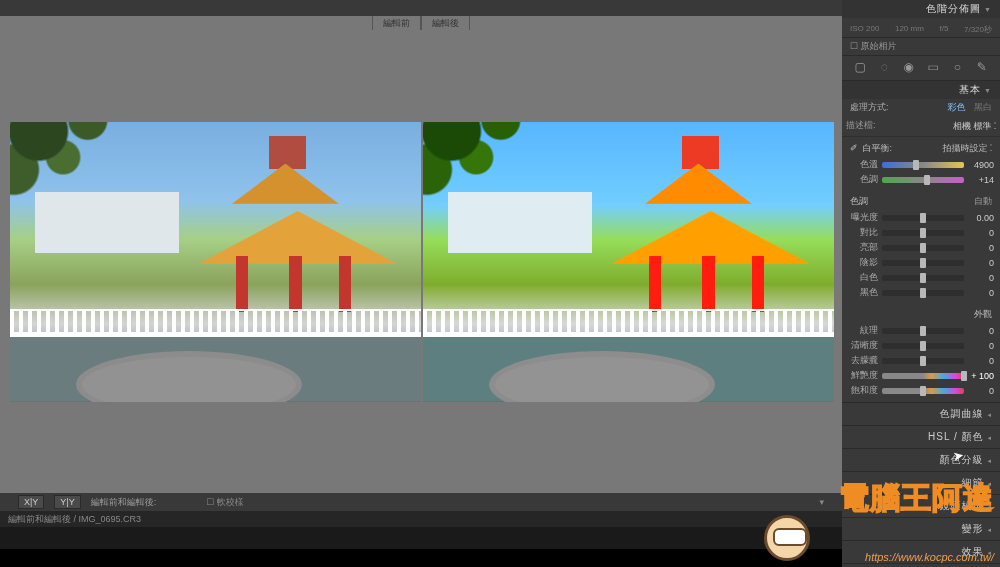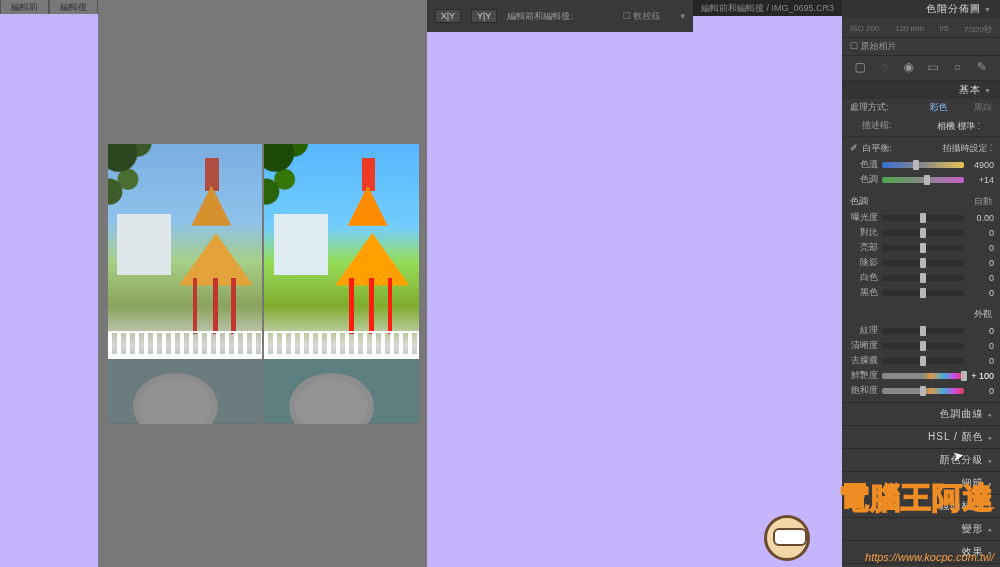--- a/index.html
+++ b/index.html
@@ -1,52 +1,52 @@
 <!DOCTYPE html>
 <html><head>
 <meta charset="utf-8">
 <style>
   * { box-sizing: border-box; margin: 0; padding: 0; font-family: "Microsoft JhengHei", Arial, sans-serif; }
   body { width: 1000px; height: 567px; background: #393939; overflow: hidden; color: #bbb; font-size: 10px; position: relative; }
   .app { display: flex; width: 100%; height: 100%; }
-  .main { flex: 1; display: flex; flex-direction: row; background: #c4b5fd; }
+  .main { flex: 1; display: flex; flex-direction: column; background: #b91c1c; margin-top: 16px; }
   .top-tabs { display: flex; justify-content: center; gap: 0; height: 14px; background: #787878; font-size: 9px; color: #333; }
   .top-tabs > div { padding: 1px 10px 0; background: #787878; border-left: 1px solid #555; border-right: 1px solid #555; }
   .viewer { flex: 1; display: flex; gap: 2px; padding: 0 8px 0 10px; align-items: center; background: #787878; }
   .photo { flex: 1; height: 280px; position: relative; background: linear-gradient(180deg,#79aee0 0%, #8fc3ec 28%, #a7cf86 42%, #8aa35c 58%, #d4d4d4 72%, #7e9496 86%, #6f6f6f 100%); overflow: hidden; }
   .photo.after { filter: saturate(1.7) contrast(1.05); }
   .roof { position:absolute; left:46%; top:32%; width:48%; height:24%; background:#e4a33a; clip-path: polygon(50% 0,100% 78%,0 78%); }
   .roof2 { position:absolute; left:54%; top:15%; width:26%; height:18%; background:#d6912f; clip-path: polygon(50% 0,100% 80%,0 80%); }
   .top { position:absolute; left:63%; top:5%; width:9%; height:12%; background:#b04c40; }
   .pillar { position:absolute; width:3%; height:20%; top:48%; background:#c2362e; }
   .pillar.p1 { left:55%; } .pillar.p2 { left:68%; } .pillar.p3 { left:80%; }
   .fence { position:absolute; left:0; top:67%; width:100%; height:10%; background: repeating-linear-gradient(90deg,#fff 0,#fff 4px,rgba(0,0,0,0) 4px,rgba(0,0,0,0) 9px); border-top:2px solid #fff; border-bottom:5px solid #fff; }
   .water { position:absolute; left:0; top:77%; width:100%; height:23%; background:#6a7c7d; }
   .circle { position:absolute; left:16%; top:82%; width:55%; height:24%; border:6px solid #8c8c8c; border-radius:50%; background:#929292; }
   .leaves { position:absolute; left:-5%; top:-5%; width:60%; height:55%; background: radial-gradient(circle at 20% 15%, #2c4720 0%, #2c4720 12%, transparent 13%), radial-gradient(circle at 40% 8%, #3b5a28 0%, #3b5a28 9%, transparent 10%), radial-gradient(circle at 10% 40%, #3e5d2a 0%, #3e5d2a 10%, transparent 11%), radial-gradient(circle at 30% 32%, #4a6e31 0%, #4a6e31 8%, transparent 9%); }
   .bldg { position:absolute; left:6%; top:25%; width:35%; height:22%; background:#dfe7ea; }
-  .bottom-strip { height: 32px; background: #393939; display: flex; align-items: center; padding: 0 8px; gap: 10px; color: #999; font-size: 9px; justify-content: flex-end; }
+  .bottom-strip { height: 18px; background: #393939; display: flex; align-items: center; padding: 0 18px; gap: 10px; color: #999; font-size: 9px; justify-content: flex-end; }
   .btn-small { background:#4a4a4a; border:1px solid #2a2a2a; padding:1px 5px; color:#ccc; font-size:9px; cursor:pointer; }
   .status-bar { height: 16px; background: #262626; color: #888; font-size: 9px; padding: 2px 8px; }
   .film-strip { height: 22px; background: #1a1a1a; }
   .footer { height: 18px; background: #000; }
   
   .sidebar { width: 158px; background: #393939; display: flex; flex-direction: column; font-size: 9px; color: #aaa; }
   .panel-title { text-align: right; padding: 2px 8px 2px 0; color: #ddd; font-size: 10px; letter-spacing: 1px; background:#333; }
   .panel-title .tri { font-size: 7px; margin-left: 3px; color:#888; }
   .histogram { height: 60px; margin: 4px 6px 2px; background: linear-gradient(180deg,#222 0%,#1a1a1a 100%); position:relative; overflow:hidden; }
   .histo-svg { width:100%; height:100%; }
   .histo-info { display:flex; justify-content:space-between; font-size:8px; color:#777; padding:0 8px 2px; }
   .orig-row { font-size:9px; color:#999; padding:2px 8px; border-top:1px solid #2a2a2a; border-bottom:1px solid #2a2a2a; }
   .tool-row { display:flex; justify-content:space-around; padding:4px 6px; border-bottom:1px solid #2a2a2a; }
   .tool-row span { width:16px; height:16px; display:inline-block; text-align:center; color:#999; cursor:pointer; font-size:12px; }
   .treatment { padding:2px 8px; display:flex; justify-content:space-between; }
-  .treatment .modes span { margin-left:24px; color:#777; cursor:pointer; }
+  .treatment .modes span { margin-left:6px; color:#777; cursor:pointer; }
   .treatment .modes span.sel { color:#85bdf5; }
-  .profile-row { padding:3px 20px; display:flex; justify-content:space-between; color:#999; border-bottom:1px solid #2e2e2e; }
+  .profile-row { padding:3px 4px; display:flex; justify-content:space-between; color:#999; border-bottom:1px solid #2e2e2e; }
   .profile-row .val { color:#ccc; }
   .slider-group { padding:2px 6px 4px; }
   .group-head { display:flex; justify-content:space-between; padding:2px 2px; color:#bbb;align-items:flex-end; }
   .group-head .auto { color:#999; cursor:pointer;margin-left:26px; }
   .slider-row { display:flex; align-items:center; gap:4px; padding:1px 0; }
   .slider-row .lbl { width:30px; text-align:right; color:#aaa; font-size:9px; }
   .slider-row .track { flex:1; height:6px; background:#2e2e2e; border-radius:2px; position:relative; cursor:pointer; }
   .slider-row .track.temp { background: linear-gradient(90deg,#3a6fd8,#888,#e7c552); }
   .slider-row .track.tint { background: linear-gradient(90deg,#4ea64e,#888,#c85fc8); }
   .slider-row .track.sat { background: linear-gradient(90deg,#888 0%,#888 50%,#d94 60%,#4ad 75%,#d4d 90%,#d44 100%); }

